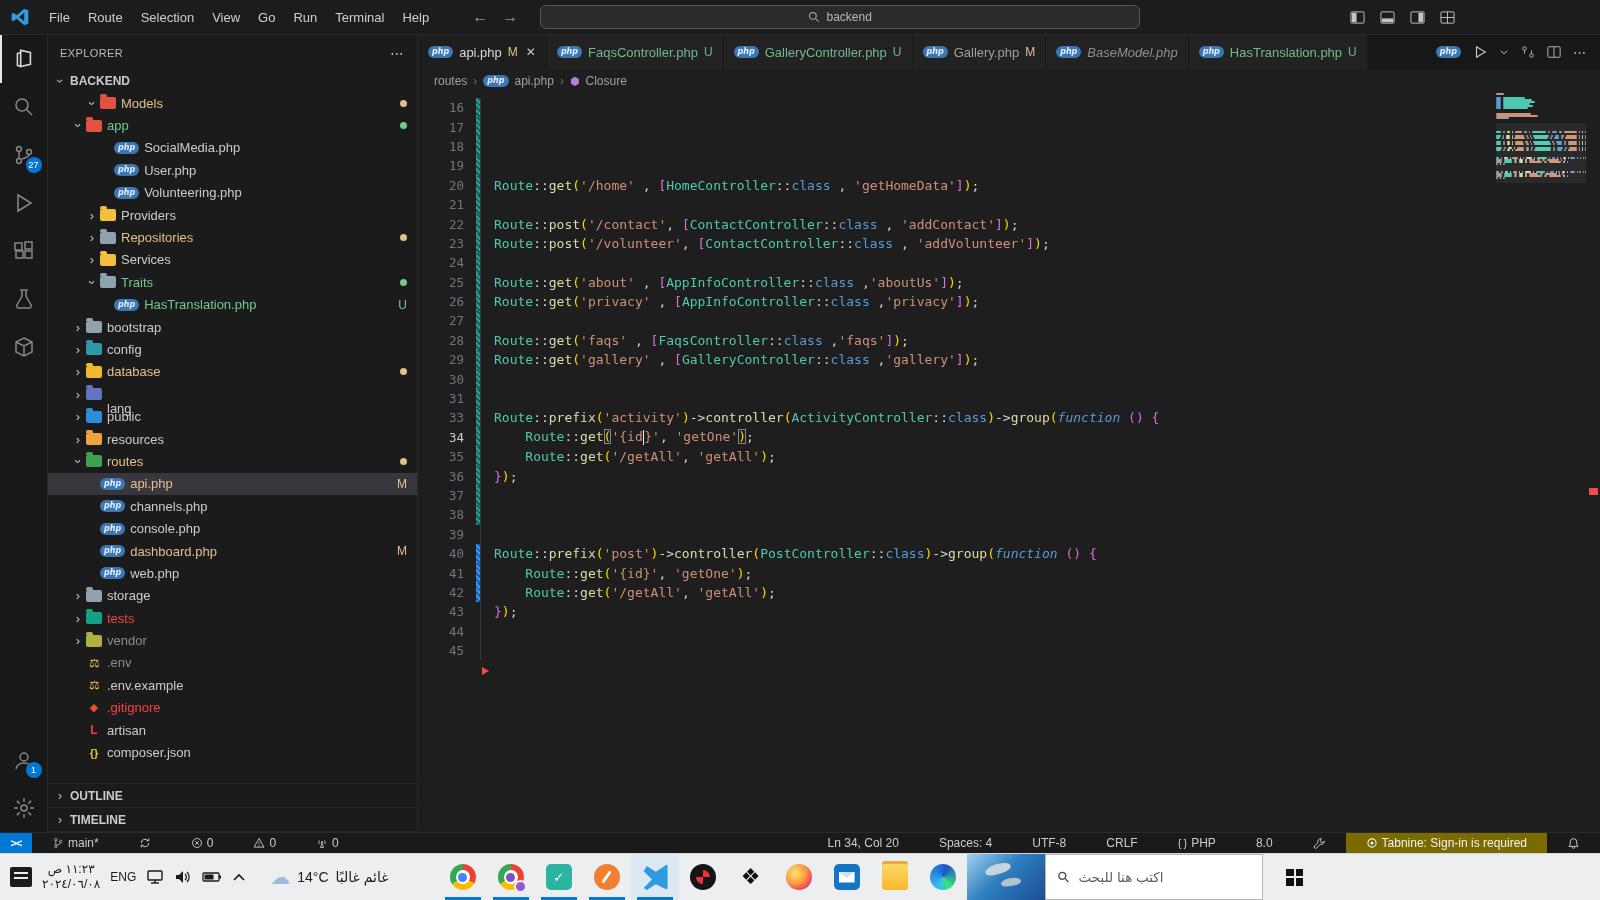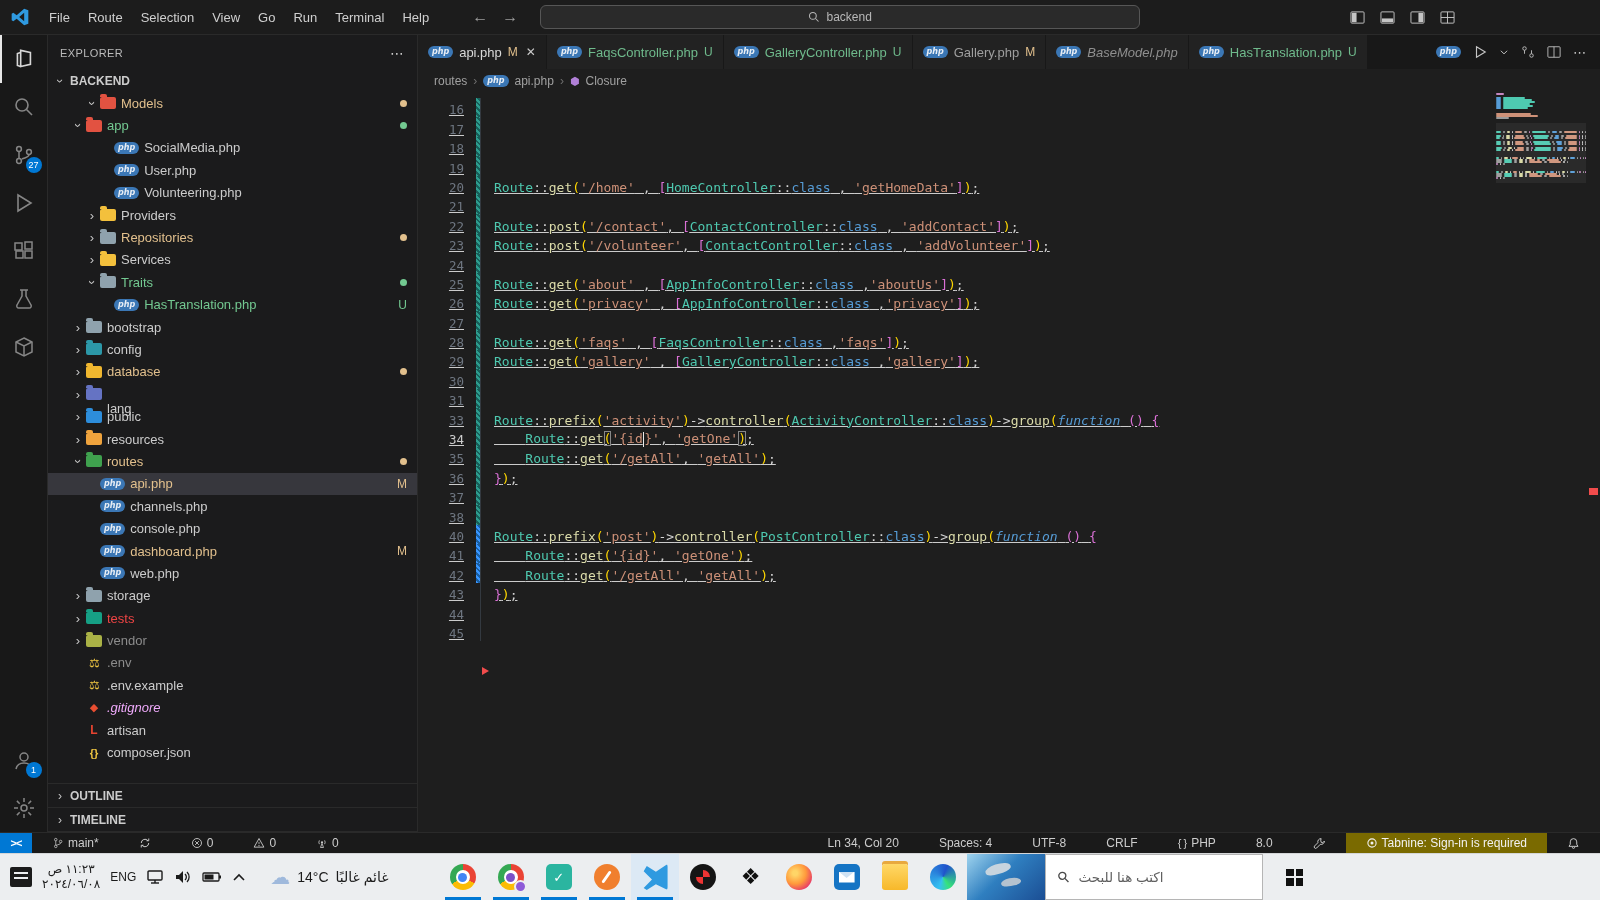--- a/index.html
+++ b/index.html
@@ -59,21 +59,21 @@
   .tab.active { background:#1e1e1e; }
   .tab .badge { font-size:12px; }
   .tab .closex { color:#cccccc; margin-left:2px; font-size:12px; }
   #tab-actions { margin-left:auto; display:flex; align-items:center; gap:12px; padding:0 14px; color:#c5c5c5; }
   #breadcrumbs { height:24px; display:flex; align-items:center; gap:6px; padding:0 16px; color:#a0a0a0; font-size:12px; flex:0 0 auto; }
   .bc-sep { color:#6e6e6e; }
   .cube { color:#b180d7; font-size:11px; }
 
   #code-wrap { flex:1; position:relative; overflow:hidden; font-family:"DejaVu Sans Mono",monospace; font-size:13px; }
   #code-lines { position:absolute; top:5px; left:0; right:110px; }
-  .cline { height:19.4px; display:flex; align-items:flex-end; white-space:pre;text-decoration:underline; }
+  .cline { height:19.4px; display:flex; align-items:center; white-space:pre; }
   .cline .num { width:46px; text-align:right; color:#6e7681; flex:0 0 auto; font-size:12.5px; }
   .cline.curline .num { color:#cccccc; }
   .cline .modbar { width:4px; height:100%; margin-left:12px; flex:0 0 auto; }
   .modbar.g { background:repeating-linear-gradient(45deg,#2d9d8f 0 2px,#17605a 2px 4px); }
   .modbar.b { background:repeating-linear-gradient(45deg,#3794ff 0 2px,#1b5fa0 2px 4px); }
   .cline .ctext { margin-left:14px; position:relative; }
   .cline .guide { position:absolute; left:62px; top:0; bottom:0; width:1px; background:#333940; }
   .tk-t { color:#4ec9b0; } .tk-f { color:#dcdcaa; } .tk-s { color:#ce9178; }
   .tk-k { color:#569cd6; } .tk-ki { color:#569cd6; font-style:italic; }
   .tk-w { color:#d4d4d4; } .tk-g { color:#ffd700; } .tk-v { color:#da70d6; }
@@ -407,21 +407,21 @@
             <div class="trow" style="padding-left: 38px;">
               <span class="envico">⚖</span>
               <span class="lbl" style="color: rgb(140, 140, 140);">.env</span>
             </div>
             <div class="trow" style="padding-left: 38px;">
               <span class="envico">⚖</span>
               <span class="lbl" style="color: rgb(204, 204, 204);">.env.example</span>
             </div>
             <div class="trow" style="padding-left: 38px;">
               <span class="gitico">◆</span>
-              <span class="lbl" style="color: #f0abfc; font-style: italic;">.gitignore</span>
+              <span class="lbl" style="color: #ef4444;">.gitignore</span>
             </div>
             <div class="trow" style="padding-left: 38px;">
               <span class="lararico">L</span>
               <span class="lbl" style="color: rgb(204, 204, 204);">artisan</span>
             </div>
             <div class="trow" style="padding-left: 38px;">
               <span class="jsonico">{}</span>
               <span class="lbl" style="color: rgb(204, 204, 204);">composer.json</span>
             </div>
           </div>
@@ -525,20 +525,21 @@
               <div class="cline"><span class="num">28</span><span class="modbar g"></span><span class="ctext"><span class="tk-t">Route</span><span class="tk-w">::</span><span class="tk-f">get</span><span class="tk-g">(</span><span class="tk-s">'faqs'</span><span class="tk-w"> , </span><span class="tk-v">[</span><span class="tk-t">FaqsController</span><span class="tk-w">::</span><span class="tk-k">class</span><span class="tk-w"> ,</span><span class="tk-s">'faqs'</span><span class="tk-v">]</span><span class="tk-g">)</span><span class="tk-w">;</span></span></div>
               <div class="cline"><span class="num">29</span><span class="modbar g"></span><span class="ctext"><span class="tk-t">Route</span><span class="tk-w">::</span><span class="tk-f">get</span><span class="tk-g">(</span><span class="tk-s">'gallery'</span><span class="tk-w"> , </span><span class="tk-v">[</span><span class="tk-t">GalleryController</span><span class="tk-w">::</span><span class="tk-k">class</span><span class="tk-w"> ,</span><span class="tk-s">'gallery'</span><span class="tk-v">]</span><span class="tk-g">)</span><span class="tk-w">;</span></span></div>
               <div class="cline"><span class="num">30</span><span class="modbar g"></span><span class="ctext"></span></div>
               <div class="cline"><span class="num">31</span><span class="modbar g"></span><span class="ctext"></span></div>
               <div class="cline"><span class="num">33</span><span class="modbar g"></span><span class="ctext"><span class="tk-t">Route</span><span class="tk-w">::</span><span class="tk-f">prefix</span><span class="tk-g">(</span><span class="tk-s">'activity'</span><span class="tk-g">)</span><span class="tk-w">-&gt;</span><span class="tk-f">controller</span><span class="tk-g">(</span><span class="tk-t">ActivityController</span><span class="tk-w">::</span><span class="tk-k">class</span><span class="tk-g">)</span><span class="tk-w">-&gt;</span><span class="tk-f">group</span><span class="tk-g">(</span><span class="tk-ki">function</span><span class="tk-w"> </span><span class="tk-v">()</span><span class="tk-w"> </span><span class="tk-v">{</span></span></div>
               <div class="cline curline"><span class="num">34</span><span class="modbar g"></span><span class="ctext"><span class="tk-w">    </span><span class="tk-t">Route</span><span class="tk-w">::</span><span class="tk-f">get</span><span class="tk-g tk-bx">(</span><span class="tk-s">'{id</span><span class="cursor"></span><span class="tk-s">}'</span><span class="tk-w">, </span><span class="tk-s">'getOne'</span><span class="tk-g tk-bx">)</span><span class="tk-w">;</span></span><span class="guide"></span></div>
               <div class="cline"><span class="num">35</span><span class="modbar g"></span><span class="ctext"><span class="tk-w">    </span><span class="tk-t">Route</span><span class="tk-w">::</span><span class="tk-f">get</span><span class="tk-g">(</span><span class="tk-s">'/getAll'</span><span class="tk-w">, </span><span class="tk-s">'getAll'</span><span class="tk-g">)</span><span class="tk-w">;</span></span><span class="guide"></span></div>
               <div class="cline"><span class="num">36</span><span class="modbar g"></span><span class="ctext"><span class="tk-v">}</span><span class="tk-g">)</span><span class="tk-w">;</span></span></div>
               <div class="cline"><span class="num">37</span><span class="modbar g"></span><span class="ctext"></span></div>
               <div class="cline"><span class="num">38</span><span class="modbar g"></span><span class="ctext"></span></div>
+              <div class="cline"><span class="num">39</span><span class="modbar"></span><span class="ctext"></span></div>
               <div class="cline"><span class="num">40</span><span class="modbar b"></span><span class="ctext"><span class="tk-t">Route</span><span class="tk-w">::</span><span class="tk-f">prefix</span><span class="tk-g">(</span><span class="tk-s">'post'</span><span class="tk-g">)</span><span class="tk-w">-&gt;</span><span class="tk-f">controller</span><span class="tk-g">(</span><span class="tk-t">PostController</span><span class="tk-w">::</span><span class="tk-k">class</span><span class="tk-g">)</span><span class="tk-w">-&gt;</span><span class="tk-f">group</span><span class="tk-g">(</span><span class="tk-ki">function</span><span class="tk-w"> </span><span class="tk-v">()</span><span class="tk-w"> </span><span class="tk-v">{</span></span></div>
               <div class="cline"><span class="num">41</span><span class="modbar b"></span><span class="ctext"><span class="tk-w">    </span><span class="tk-t">Route</span><span class="tk-w">::</span><span class="tk-f">get</span><span class="tk-g">(</span><span class="tk-s">'{id}'</span><span class="tk-w">, </span><span class="tk-s">'getOne'</span><span class="tk-g">)</span><span class="tk-w">;</span></span><span class="guide"></span></div>
               <div class="cline"><span class="num">42</span><span class="modbar b"></span><span class="ctext"><span class="tk-w">    </span><span class="tk-t">Route</span><span class="tk-w">::</span><span class="tk-f">get</span><span class="tk-g">(</span><span class="tk-s">'/getAll'</span><span class="tk-w">, </span><span class="tk-s">'getAll'</span><span class="tk-g">)</span><span class="tk-w">;</span></span><span class="guide"></span></div>
               <div class="cline"><span class="num">43</span><span class="modbar"></span><span class="ctext"><span class="tk-v">}</span><span class="tk-g">)</span><span class="tk-w">;</span></span></div>
               <div class="cline"><span class="num">44</span><span class="modbar"></span><span class="ctext"></span></div>
               <div class="cline"><span class="num">45</span><span class="modbar"></span><span class="ctext"></span></div>
             </div>
           <div id="minimap">
               <div class="mm-row">
                 <span class="mm-seg" style="width: 8px; background: rgb(197, 134, 192);"></span>

